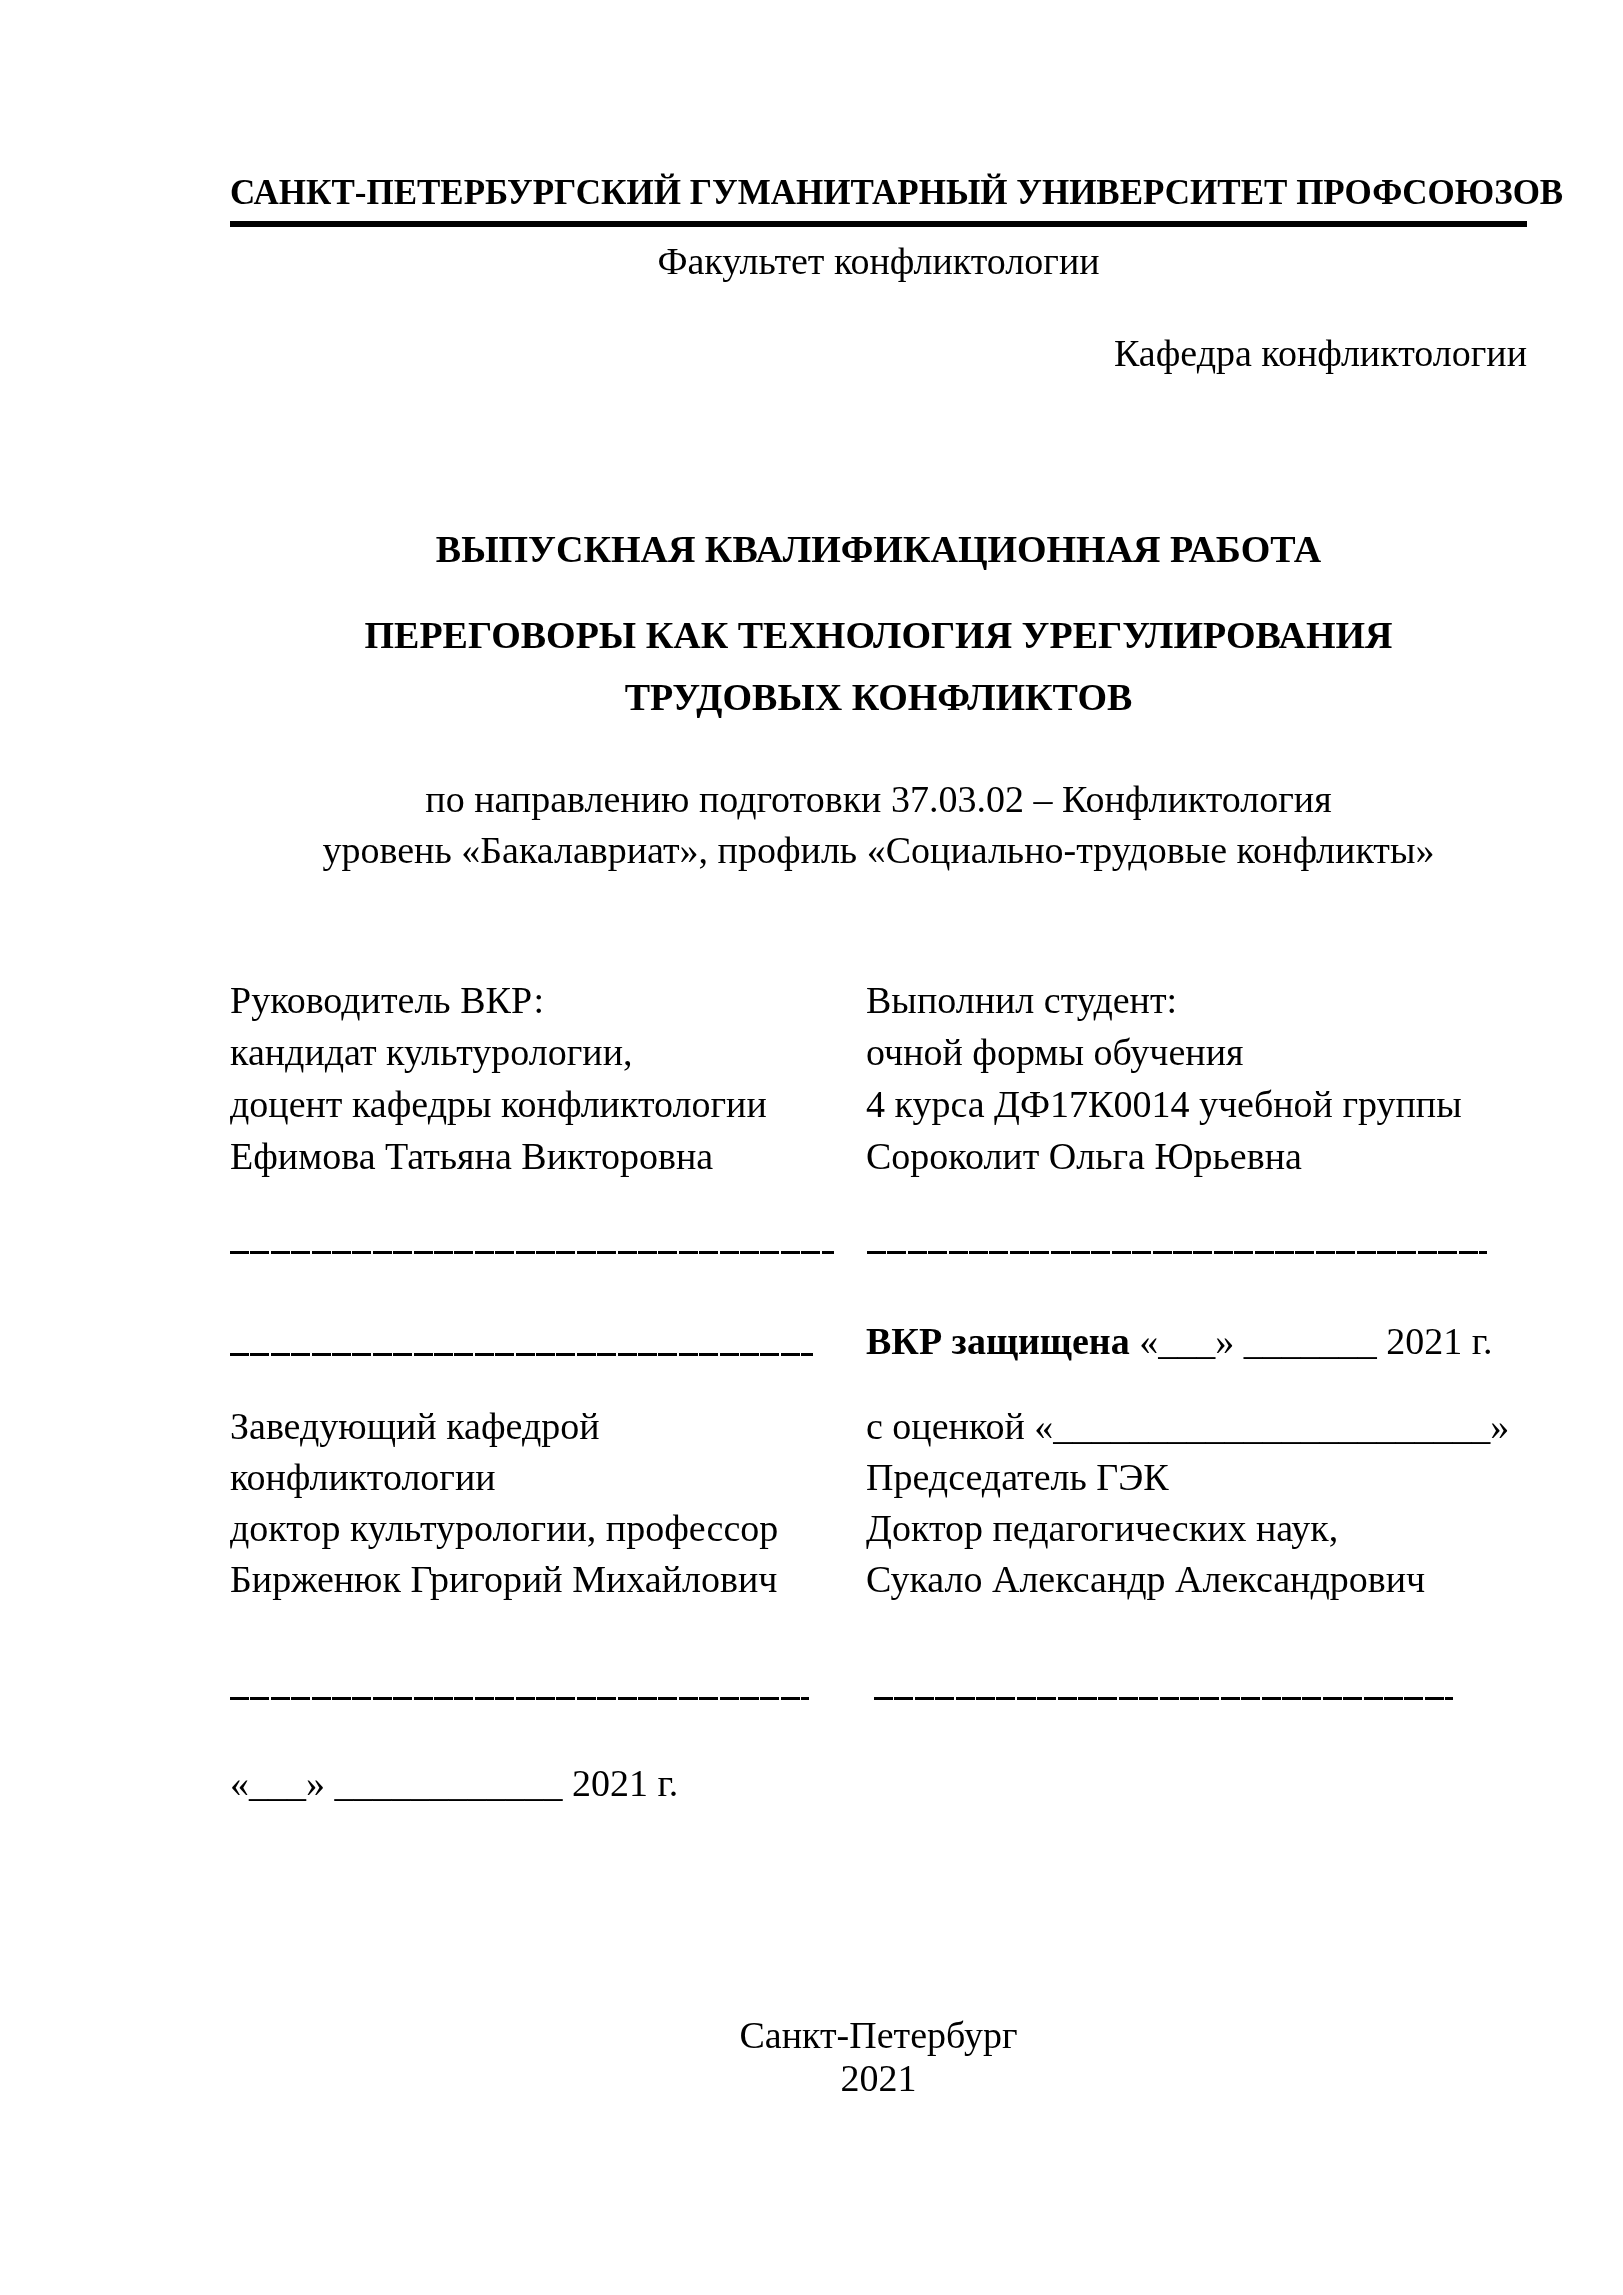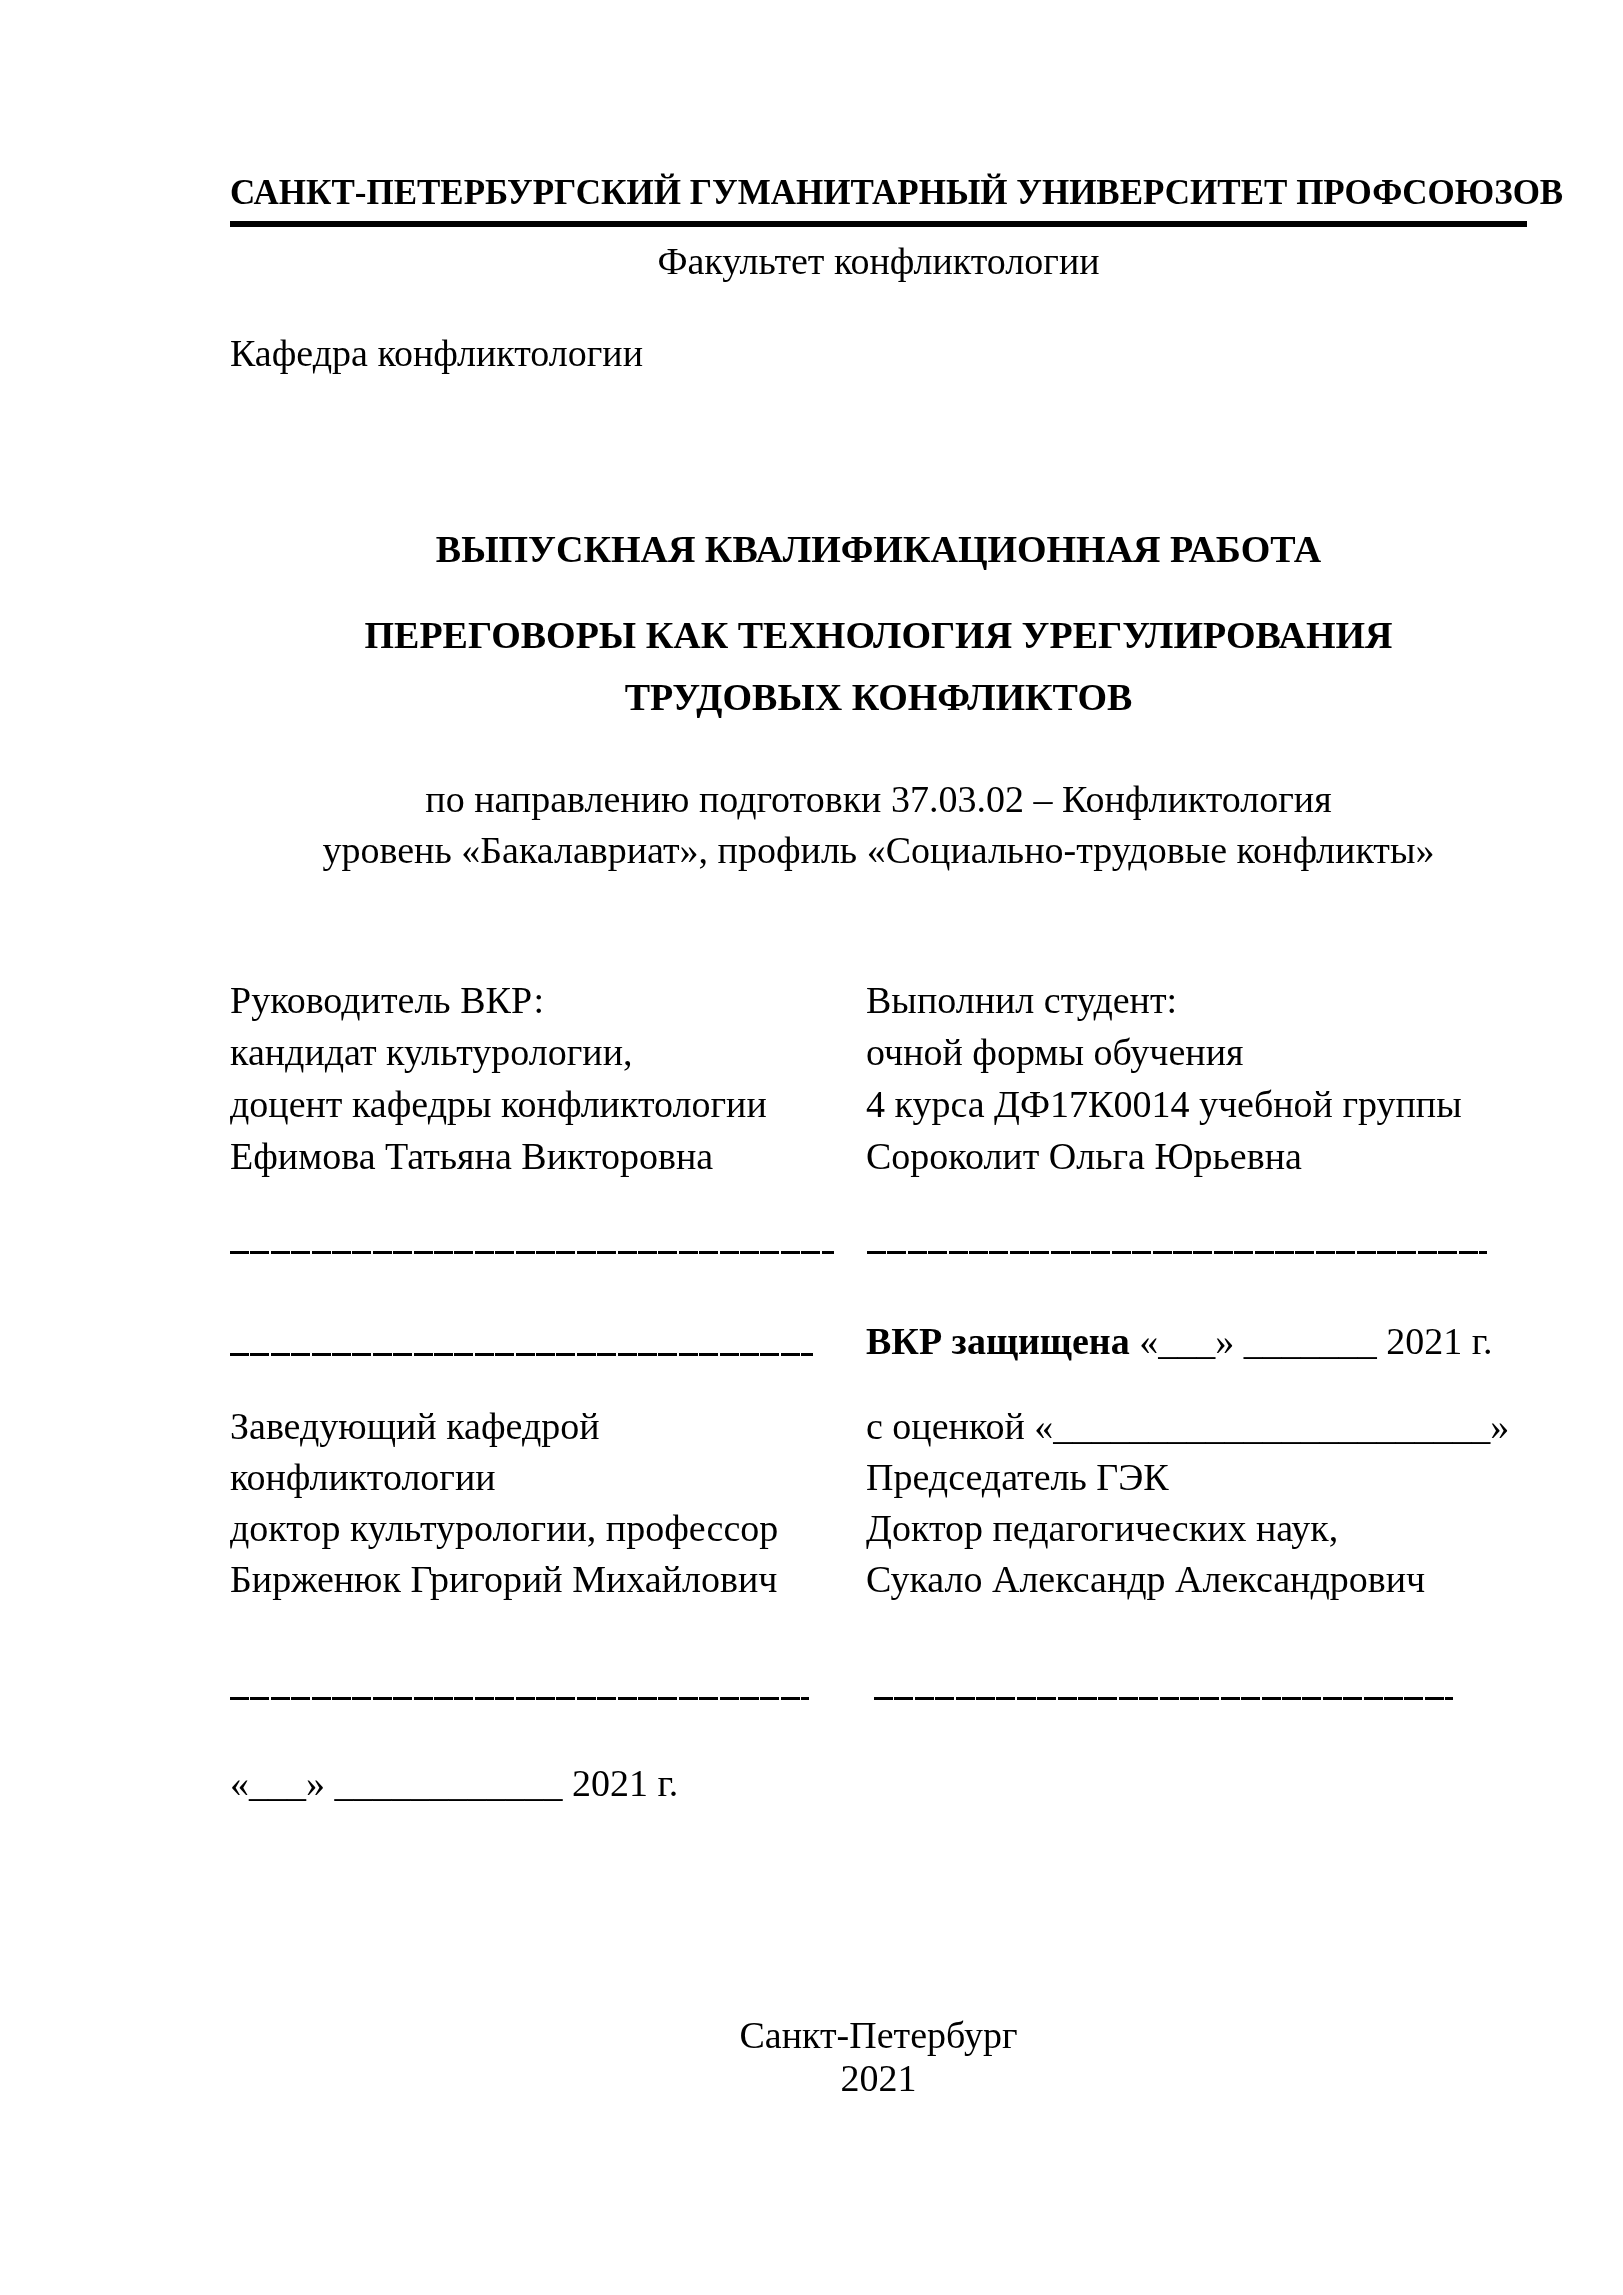--- a/index.html
+++ b/index.html
@@ -12,21 +12,21 @@
     width: 1623px;
     height: 2295px;
     background: #ffffff;
     color: #000000;
     font-family: "Liberation Serif", "DejaVu Serif", serif;
     overflow: hidden;
   }
   .t { position: absolute; font-size: 38px; line-height: 47px; white-space: nowrap; }
   .blk { position: absolute; font-size: 38px; }
   .c { text-align: center; }
-  .r { }
+  .r { text-align: right; }
   .b { font-weight: 700; }
   .lh66 { line-height: 52px; }
   .lh65 { line-height: 51px; }
   .lh55 { line-height: 43px; }
   .line { white-space: nowrap; }
   .rule {
     position: absolute;
     height: 5.5px;
     background: #000000;
   }

